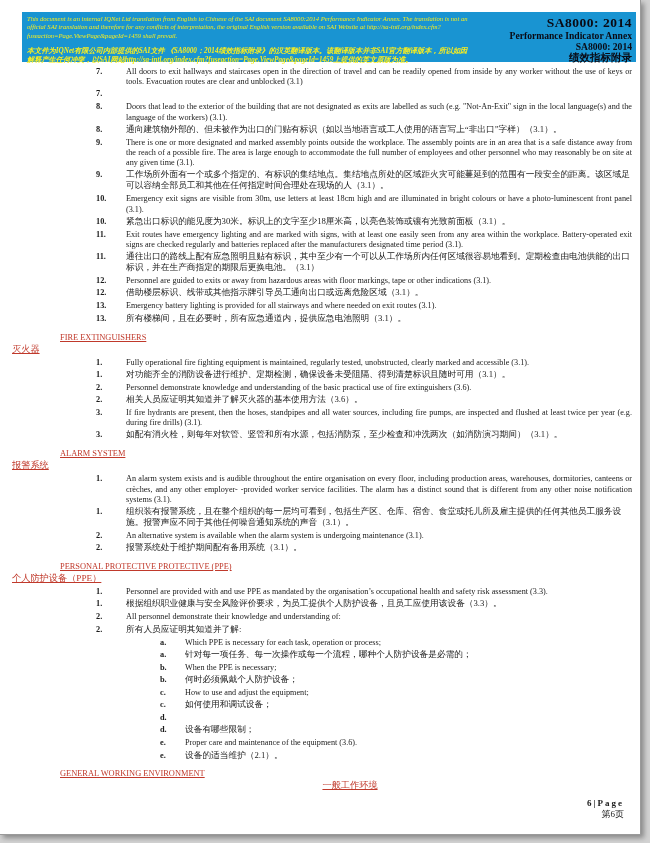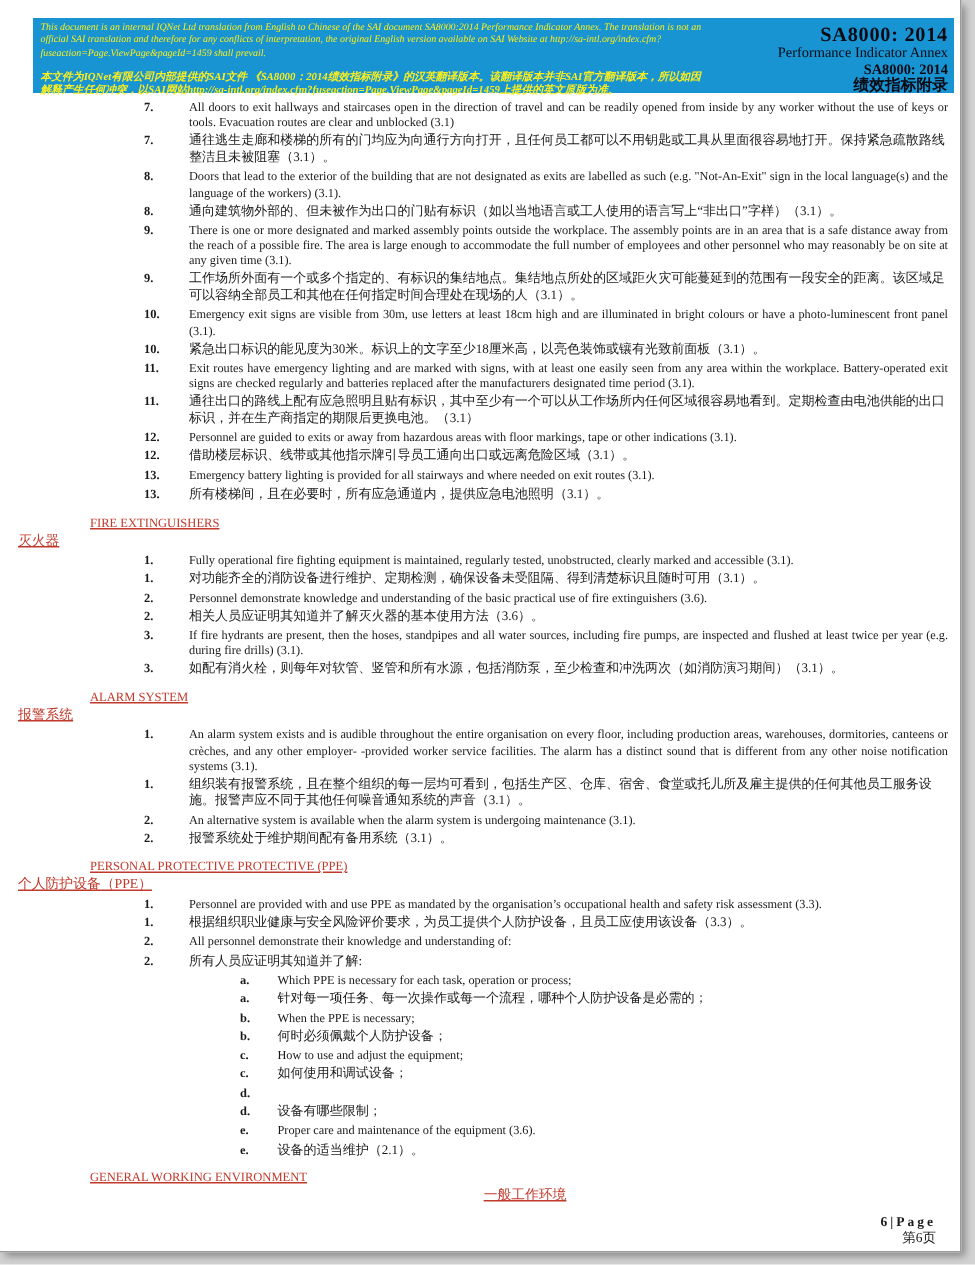--- a/index.html
+++ b/index.html
@@ -19,21 +19,21 @@
   
   .hdr{
     position:absolute;left:22px;top:12px;width:614px;height:50px;
     display:flex;box-sizing:border-box;padding:3px 4px 2px 5px;
   }
   .hdr-left{flex:1;font-style:italic;padding-right:6px;}
   .hdr-left .en{font-size:6.6px;line-height:8.3px;}
   .hdr-left .zh{font-size:7.2px;line-height:9.2px;font-weight:bold;margin-top:7px;}
   .hdr-right{width:152px;text-align:right;line-height:1;}
   .hdr-right .t1{font-size:13.5px;font-weight:bold;letter-spacing:0.5px;line-height:15px;}
-  .hdr-right .t2{font-size:9.6px;font-weight:normal;line-height:11px;}
+  .hdr-right .t2{font-size:9.6px;font-weight:bold;line-height:11px;}
   .hdr-right .t3{font-size:9.6px;font-weight:bold;line-height:11px;}
   .hdr-right .t4{font-size:10.5px;font-weight:bold;line-height:11.5px;}
   
   .content{position:absolute;left:0;top:64px;width:640px;}
   .row{display:flex;align-items:flex-start;margin-bottom:1px;}
   .row.first{margin-top:3px;}
   .num{
     flex:none;width:30px;margin-left:96px;
     font-weight:bold;font-size:8.3px;line-height:10.2px;
   }
@@ -80,21 +80,20 @@
   </div>
 
   <div class="content">
 
     <div class="row first">
         <span class="num">7.</span>
         <span class="txt">All doors to exit hallways and staircases open in the direction of travel and can be readily opened from inside by any worker without the use of keys or tools. Evacuation routes are clear and unblocked (3.1)</span>
       </div>
     <div class="row zh">
         <span class="num">7.</span>
-        <span class="txt">通往逃生走廊和楼梯的所有的门均应为向通行方向打开，且任何员工都可以不用钥匙或工具从里面很容易地打开。保持紧急疏散路线整洁且未被阻塞（3.1）。</span>
       </div>
     <div class="row first">
         <span class="num">8.</span>
         <span class="txt">Doors that lead to the exterior of the building that are not designated as exits are labelled as such (e.g. "Not-An-Exit" sign in the local language(s) and the language of the workers) (3.1).</span>
       </div>
     <div class="row zh">
         <span class="num">8.</span>
         <span class="txt">通向建筑物外部的、但未被作为出口的门贴有标识（如以当地语言或工人使用的语言写上“非出口”字样）（3.1）。</span>
       </div>
     <div class="row first">

